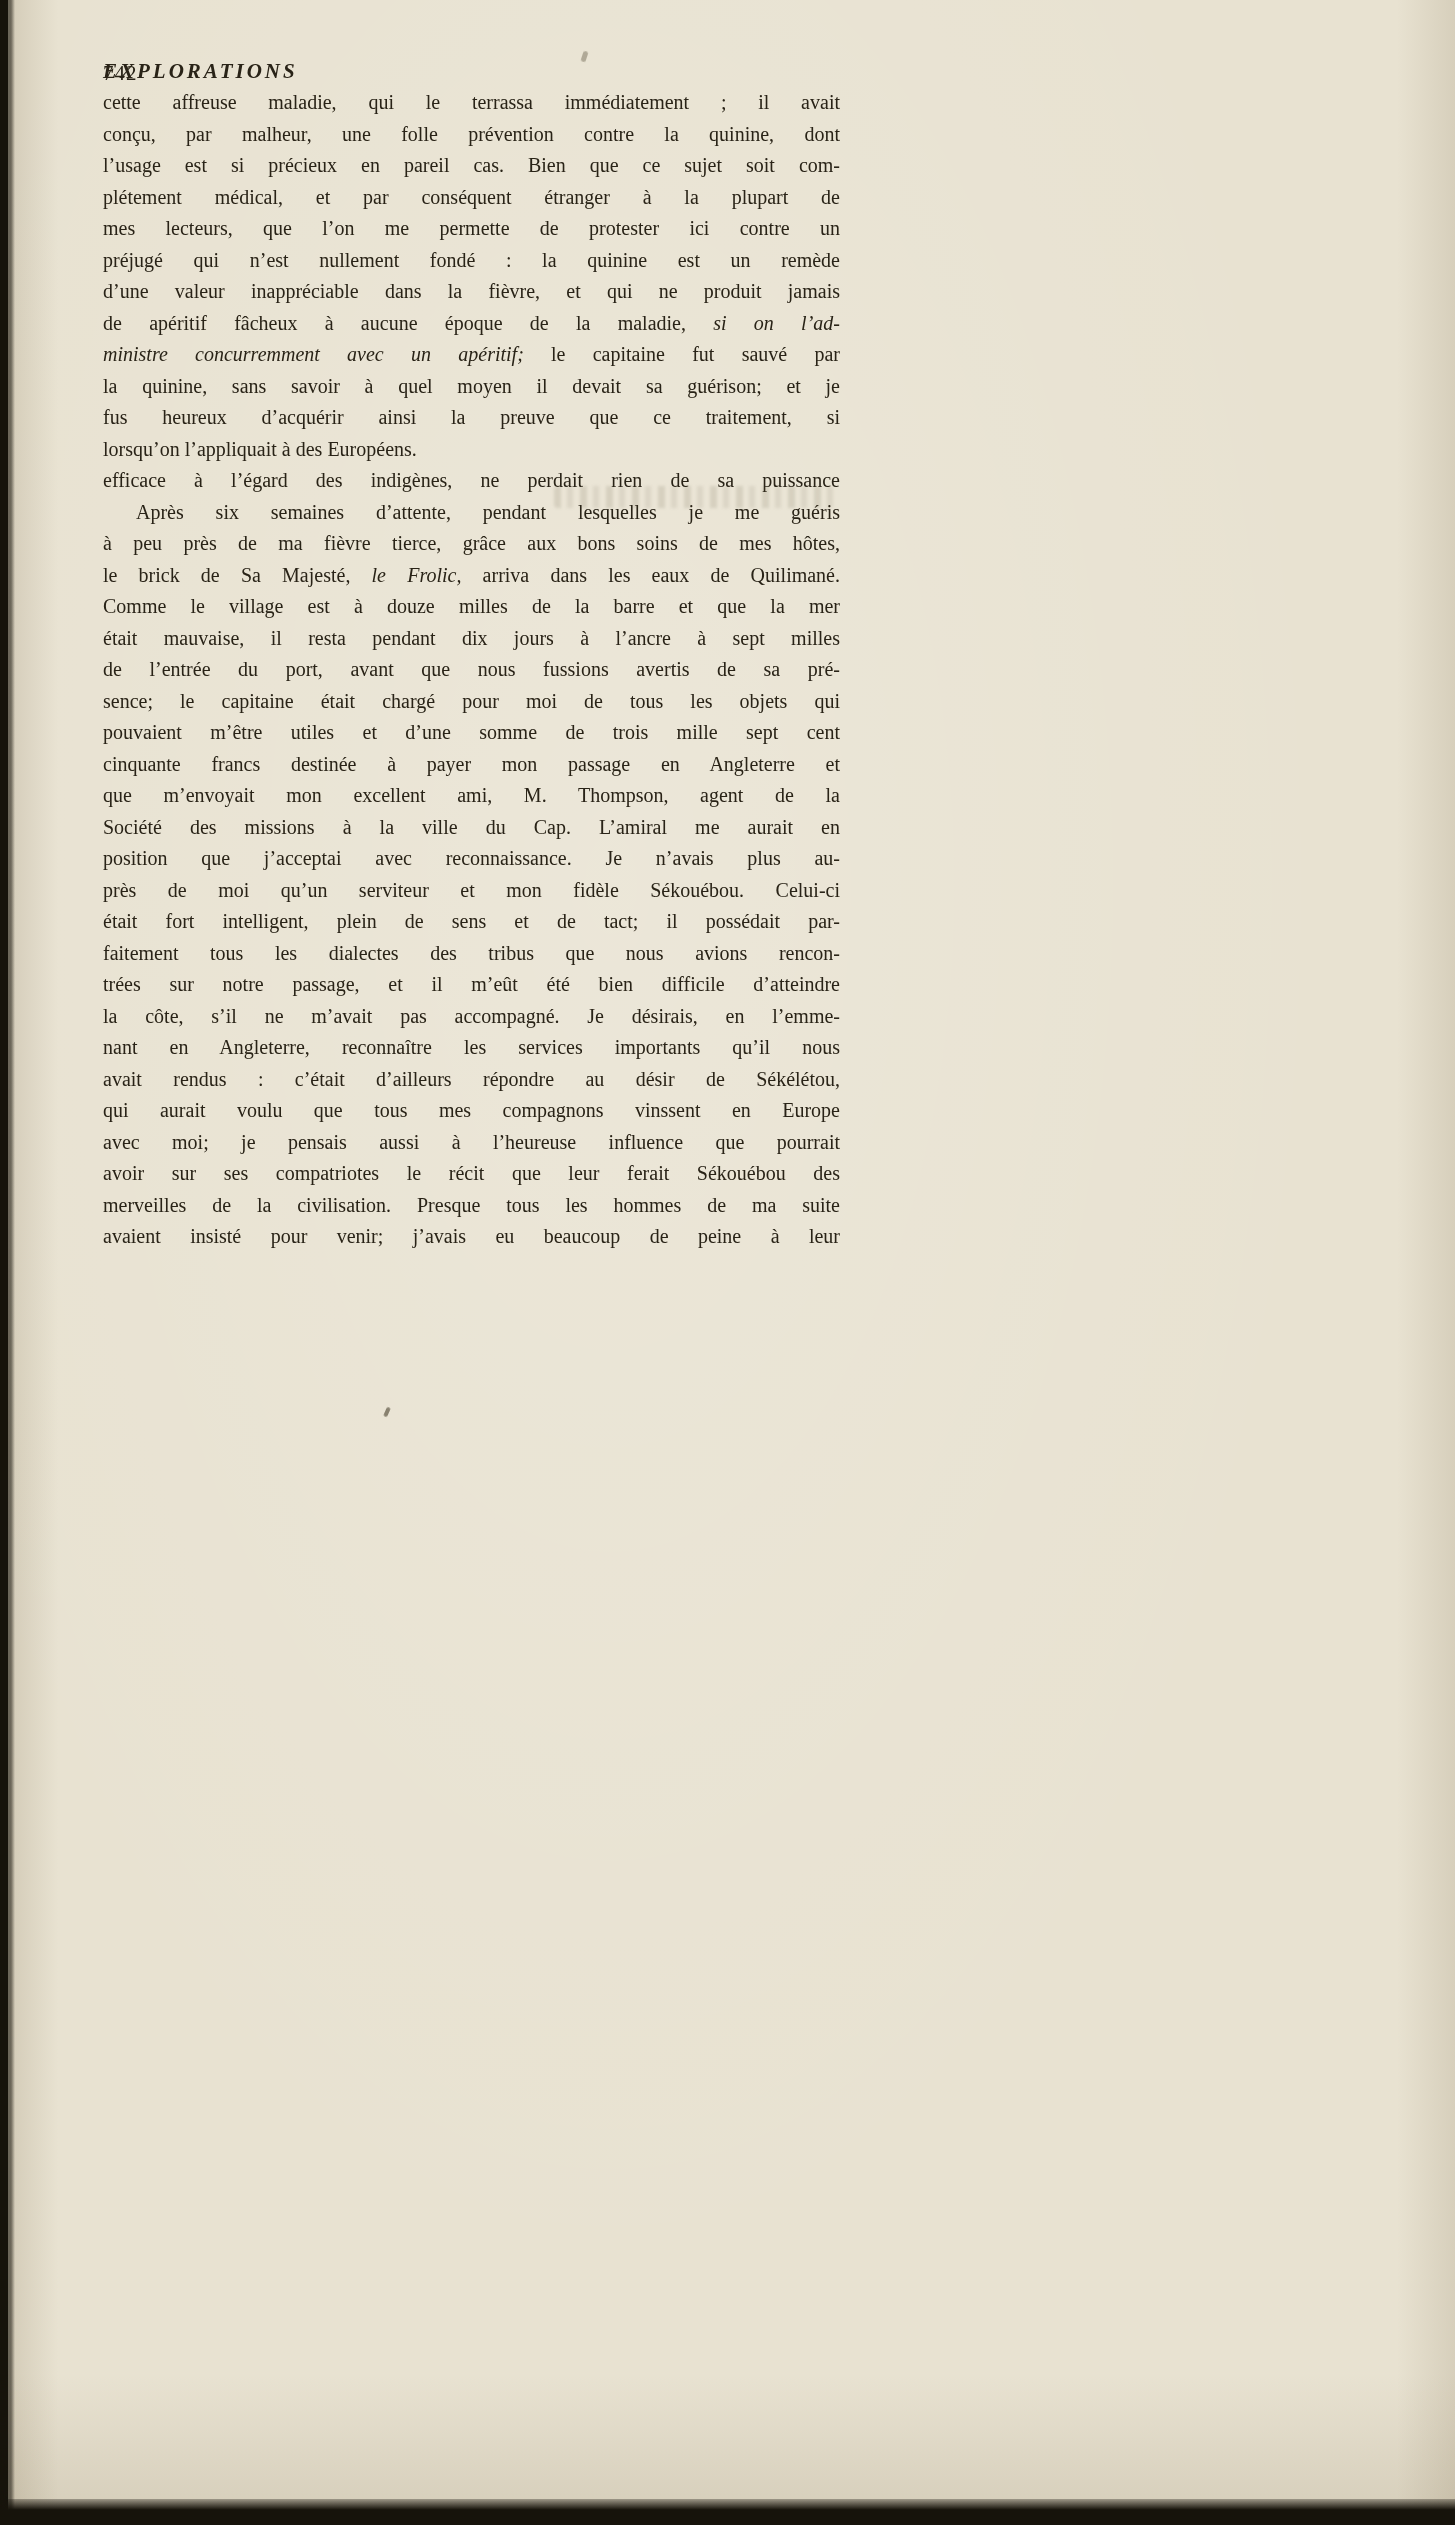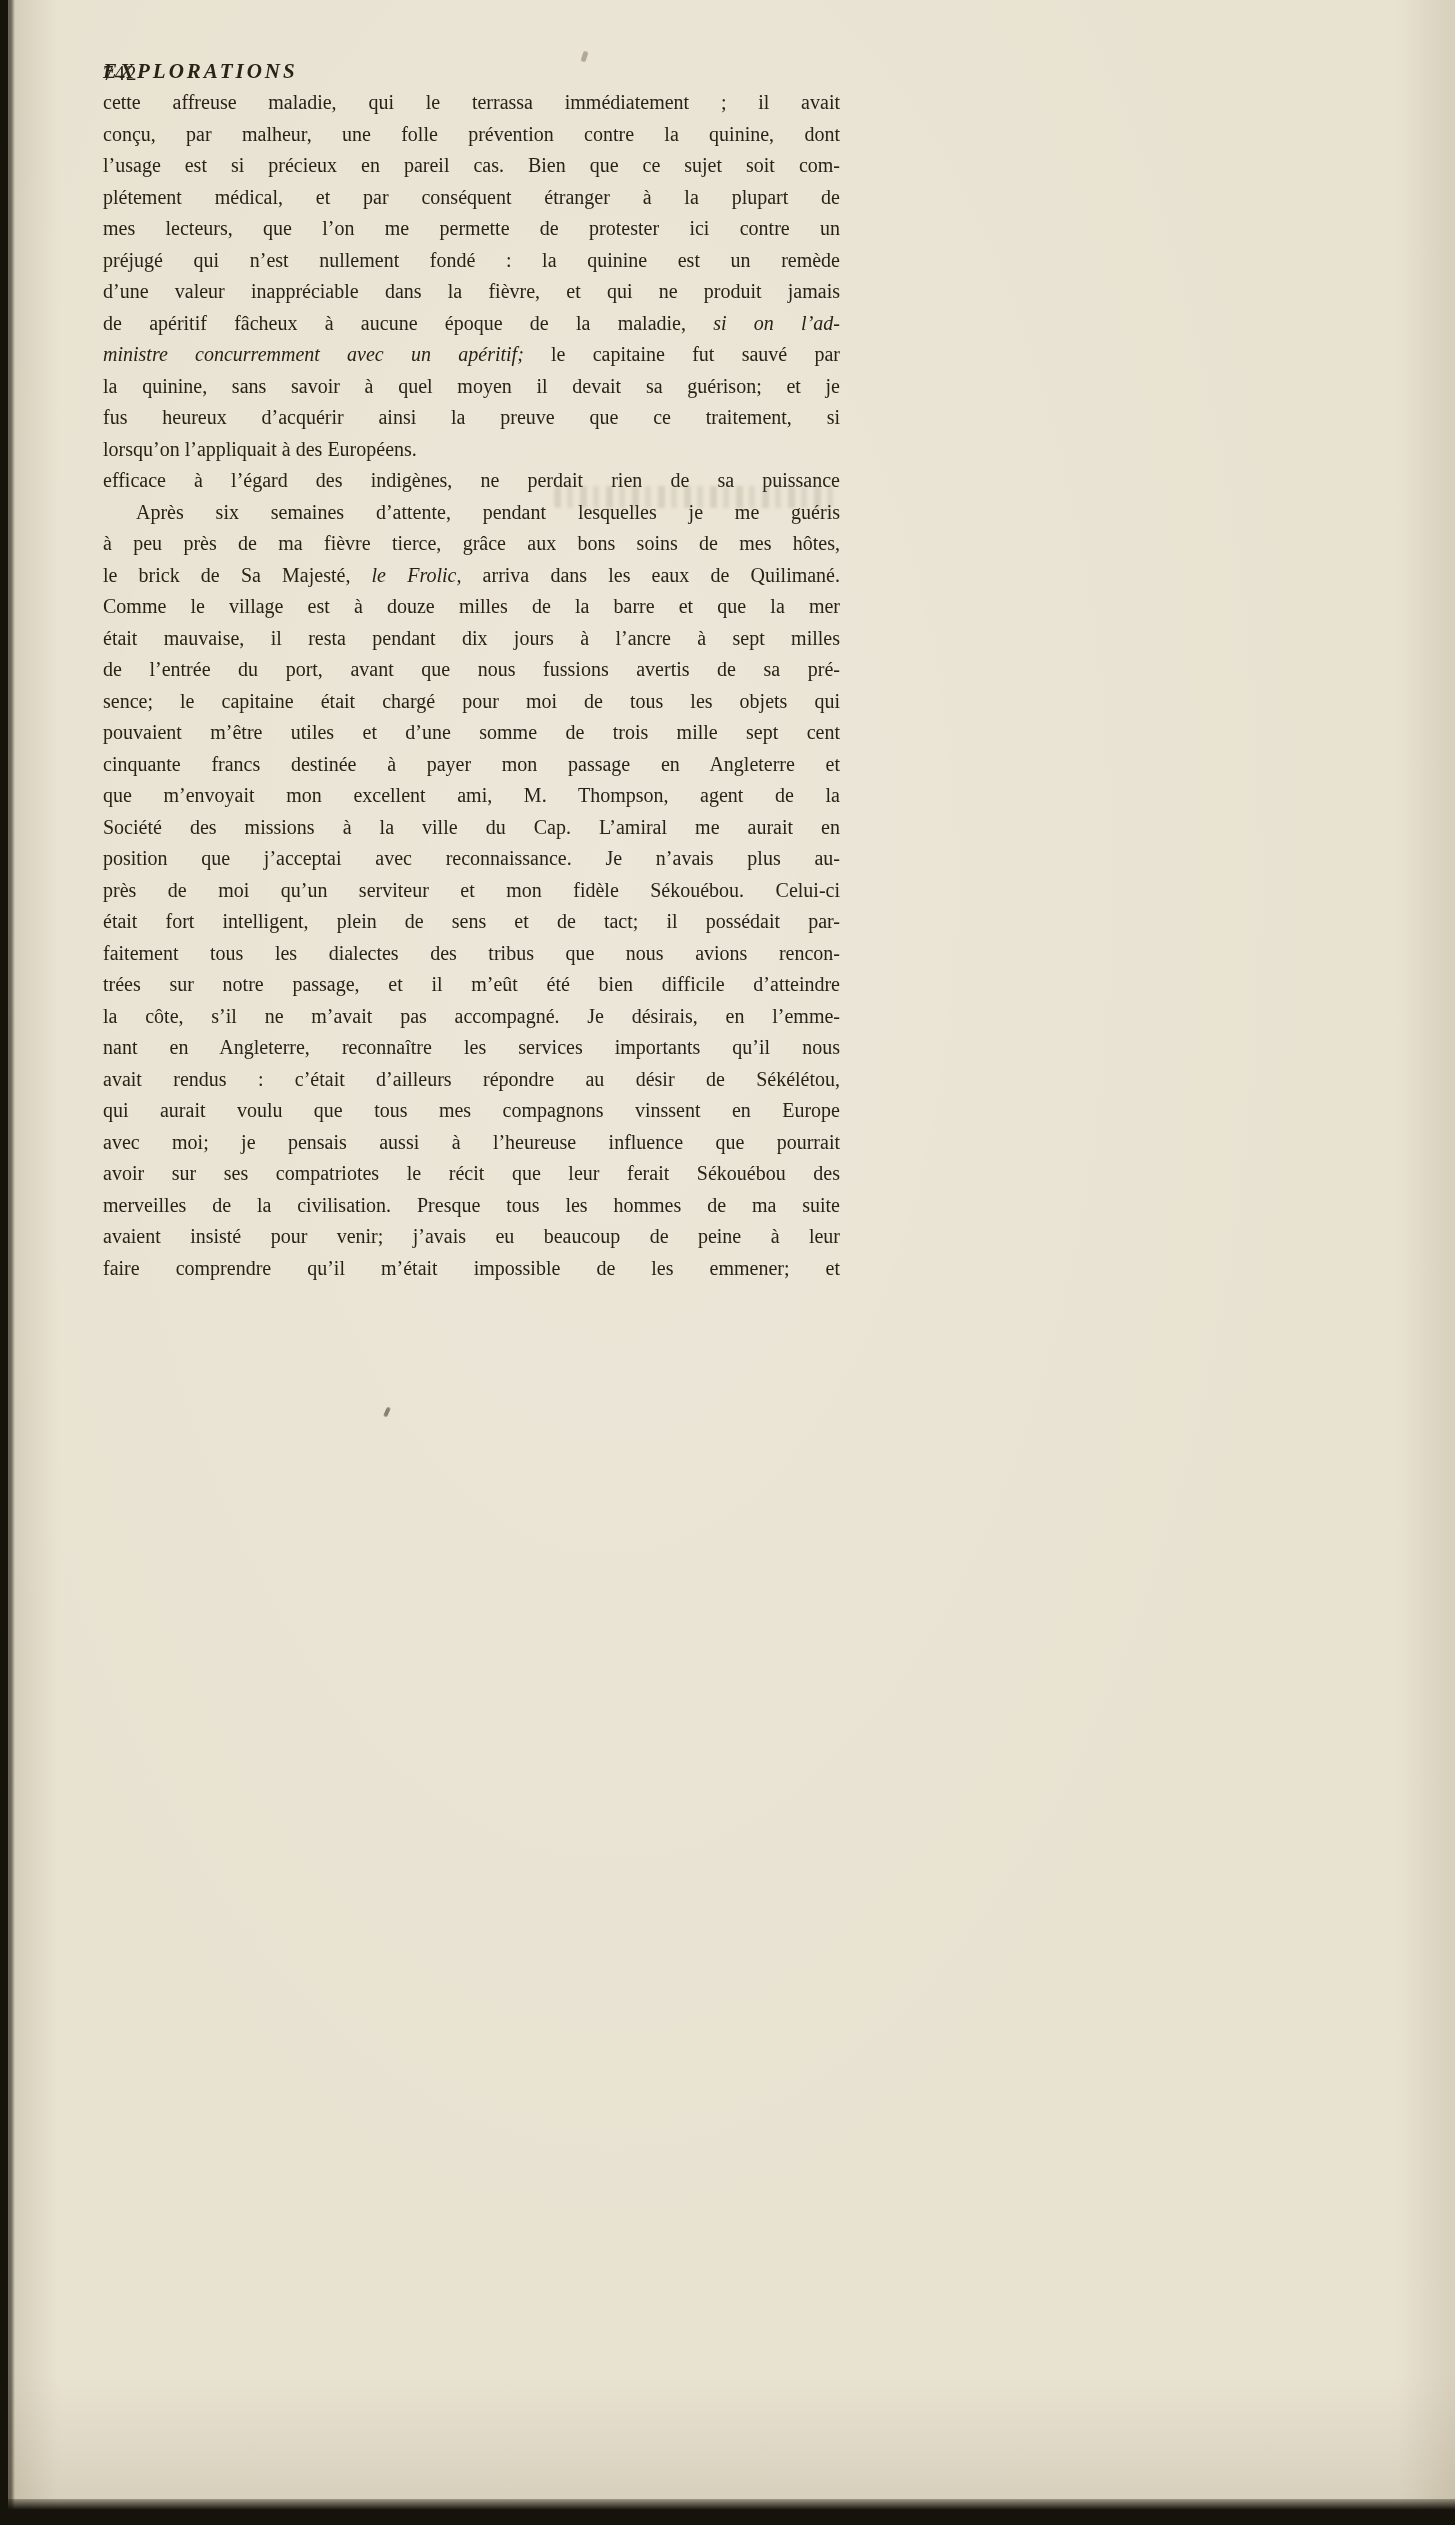--- a/index.html
+++ b/index.html
@@ -150,21 +150,20 @@
       <div class="line"><span>faitement tous les dialectes des tribus que nous avions rencon-</span></div>
       <div class="line"><span>trées sur notre passage, et il m’eût été bien difficile d’atteindre</span></div>
       <div class="line"><span>la côte, s’il ne m’avait pas accompagné. Je désirais, en l’emme-</span></div>
       <div class="line"><span>nant en Angleterre, reconnaître les services importants qu’il nous</span></div>
       <div class="line"><span>avait rendus : c’était d’ailleurs répondre au désir de Sékélétou,</span></div>
       <div class="line"><span>qui aurait voulu que tous mes compagnons vinssent en Europe</span></div>
       <div class="line"><span>avec moi; je pensais aussi à l’heureuse influence que pourrait</span></div>
       <div class="line"><span>avoir sur ses compatriotes le récit que leur ferait Sékouébou des</span></div>
       <div class="line"><span>merveilles de la civilisation. Presque tous les hommes de ma suite</span></div>
       <div class="line"><span>avaient insisté pour venir; j’avais eu beaucoup de peine à leur</span></div>
-      <div class="line"><span>faire comprendre qu’il m’était impossible de les emmener; et</span></div>
     </div>
 
   <div class="artifact-ghost"></div>
   <div class="artifact-speck-top"></div>
   <div class="artifact-speck-bottom"></div>
 
   <div class="edge-left"></div>
   <div class="edge-bottom"></div>
 </div>
 

